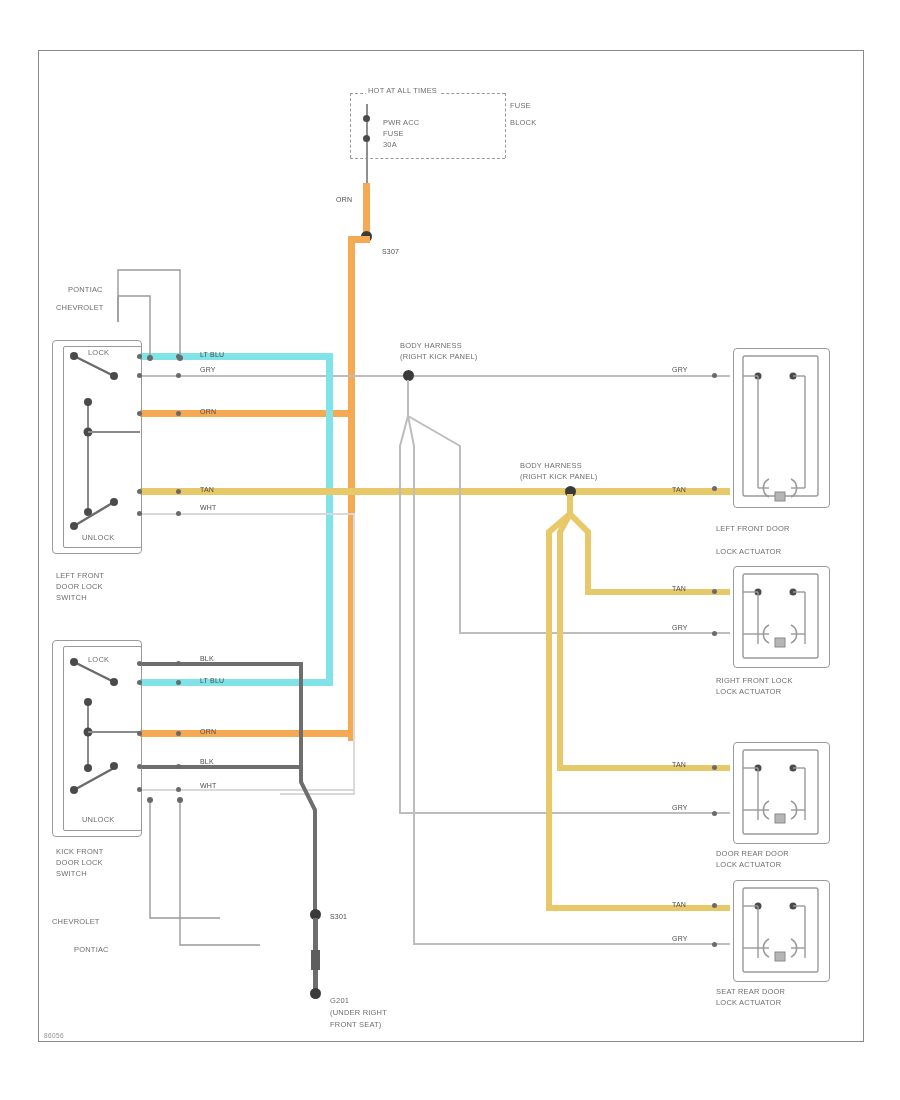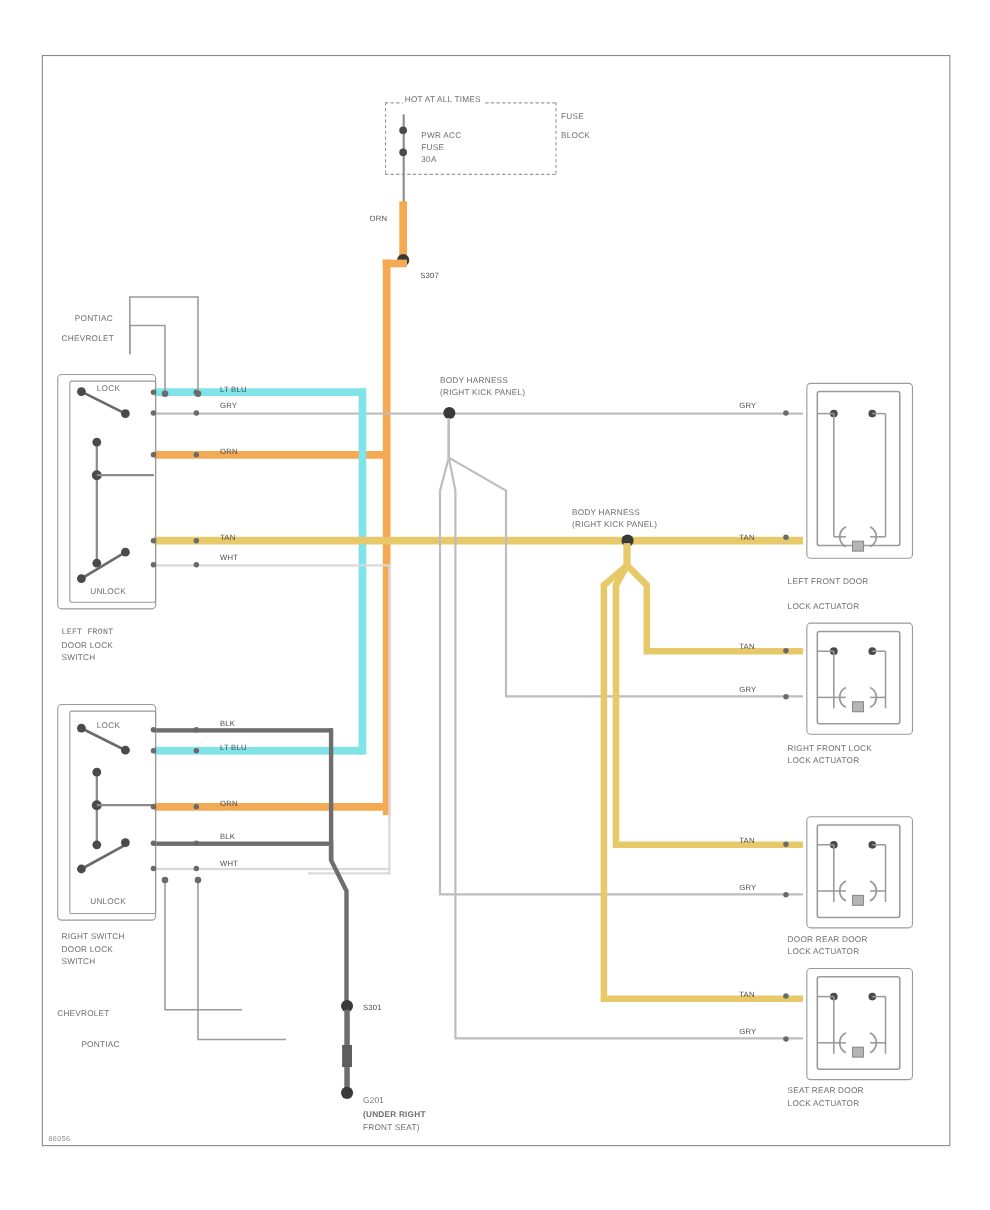--- a/index.html
+++ b/index.html
@@ -91,21 +91,21 @@
   </svg>
 
   <div class="bigdot" style="left:310px;top:909px;"></div>
   <div class="wlbl" style="left:330px;top:913px;">S301</div>
 
   <div class="w" style="left:313px;top:918px;width:5px;height:78px;background:#6E6E6E;"></div>
   <div class="w" style="left:311px;top:950px;width:9px;height:20px;background:#5E5E5E;"></div>
   <div class="bigdot" style="left:310px;top:988px;"></div>
 
   <div class="lbl" style="left:330px;top:996px;">G201</div>
-  <div class="lbl" style="left:330px;top:1008px;font-weight:bold;">(UNDER RIGHT</div>
+  <div class="lbl" style="left:330px;top:1008px;">(UNDER RIGHT</div>
   <div class="lbl" style="left:330px;top:1020px;">FRONT SEAT)</div>
 
   <div class="box" style="left:52px;top:340px;width:88px;height:212px;"></div>
   <div class="box" style="left:63px;top:346px;width:77px;height:200px;border-radius:2px;"></div>
 
   <svg style="position:absolute;left:52px;top:340px;width:90px;height:212px;overflow:visible;">
 
     <line x1="22" y1="16" x2="62" y2="36" stroke="#6a6a6a" stroke-width="2.4"></line>
     <circle cx="22" cy="16" r="4" fill="#4a4a4a"></circle>
     <circle cx="62" cy="36" r="4" fill="#4a4a4a"></circle>
@@ -117,21 +117,21 @@
     <line x1="36" y1="92" x2="88" y2="92" stroke="#8a8a8a" stroke-width="2"></line>
 
     <line x1="22" y1="186" x2="62" y2="162" stroke="#6a6a6a" stroke-width="2.4"></line>
     <circle cx="22" cy="186" r="4" fill="#4a4a4a"></circle>
     <circle cx="62" cy="162" r="4" fill="#4a4a4a"></circle>
   </svg>
 
   <div class="lbl" style="left:88px;top:348px;">LOCK</div>
   <div class="lbl" style="left:82px;top:533px;">UNLOCK</div>
 
-  <div class="lbl" style="left:56px;top:571px;font-family:Liberation Mono, monospace;">LEFT FRONT</div>
+  <div class="lbl" style="left:56px;top:571px;">LEFT FRONT</div>
   <div class="lbl" style="left:56px;top:582px;">DOOR LOCK</div>
   <div class="lbl" style="left:56px;top:593px;">SWITCH</div>
 
   <div class="dotS" style="left:137px;top:354px;"></div>
   <div class="dotS" style="left:137px;top:373px;"></div>
   <div class="dotS" style="left:137px;top:411px;"></div>
   <div class="dotS" style="left:137px;top:489px;"></div>
   <div class="dotS" style="left:137px;top:511px;"></div>
 
   <div class="dotS" style="left:176px;top:354px;"></div>
@@ -163,21 +163,21 @@
     <circle cx="36" cy="128" r="4" fill="#4a4a4a"></circle>
     <line x1="36" y1="92" x2="88" y2="92" stroke="#8a8a8a" stroke-width="2"></line>
     <line x1="22" y1="150" x2="62" y2="128" stroke="#6a6a6a" stroke-width="2.4"></line>
     <circle cx="22" cy="150" r="4" fill="#4a4a4a"></circle>
     <circle cx="62" cy="126" r="4" fill="#4a4a4a"></circle>
   </svg>
 
   <div class="lbl" style="left:88px;top:655px;">LOCK</div>
   <div class="lbl" style="left:82px;top:815px;">UNLOCK</div>
 
-  <div class="lbl" style="left:56px;top:847px;">RIGHT SWITCH</div>
+  <div class="lbl" style="left:56px;top:847px;">KICK FRONT</div>
   <div class="lbl" style="left:56px;top:858px;">DOOR LOCK</div>
   <div class="lbl" style="left:56px;top:869px;">SWITCH</div>
 
   <div class="dotS" style="left:137px;top:661px;"></div>
   <div class="dotS" style="left:137px;top:680px;"></div>
   <div class="dotS" style="left:137px;top:731px;"></div>
   <div class="dotS" style="left:137px;top:764px;"></div>
   <div class="dotS" style="left:137px;top:787px;"></div>
 
   <div class="dotS" style="left:176px;top:661px;"></div>

